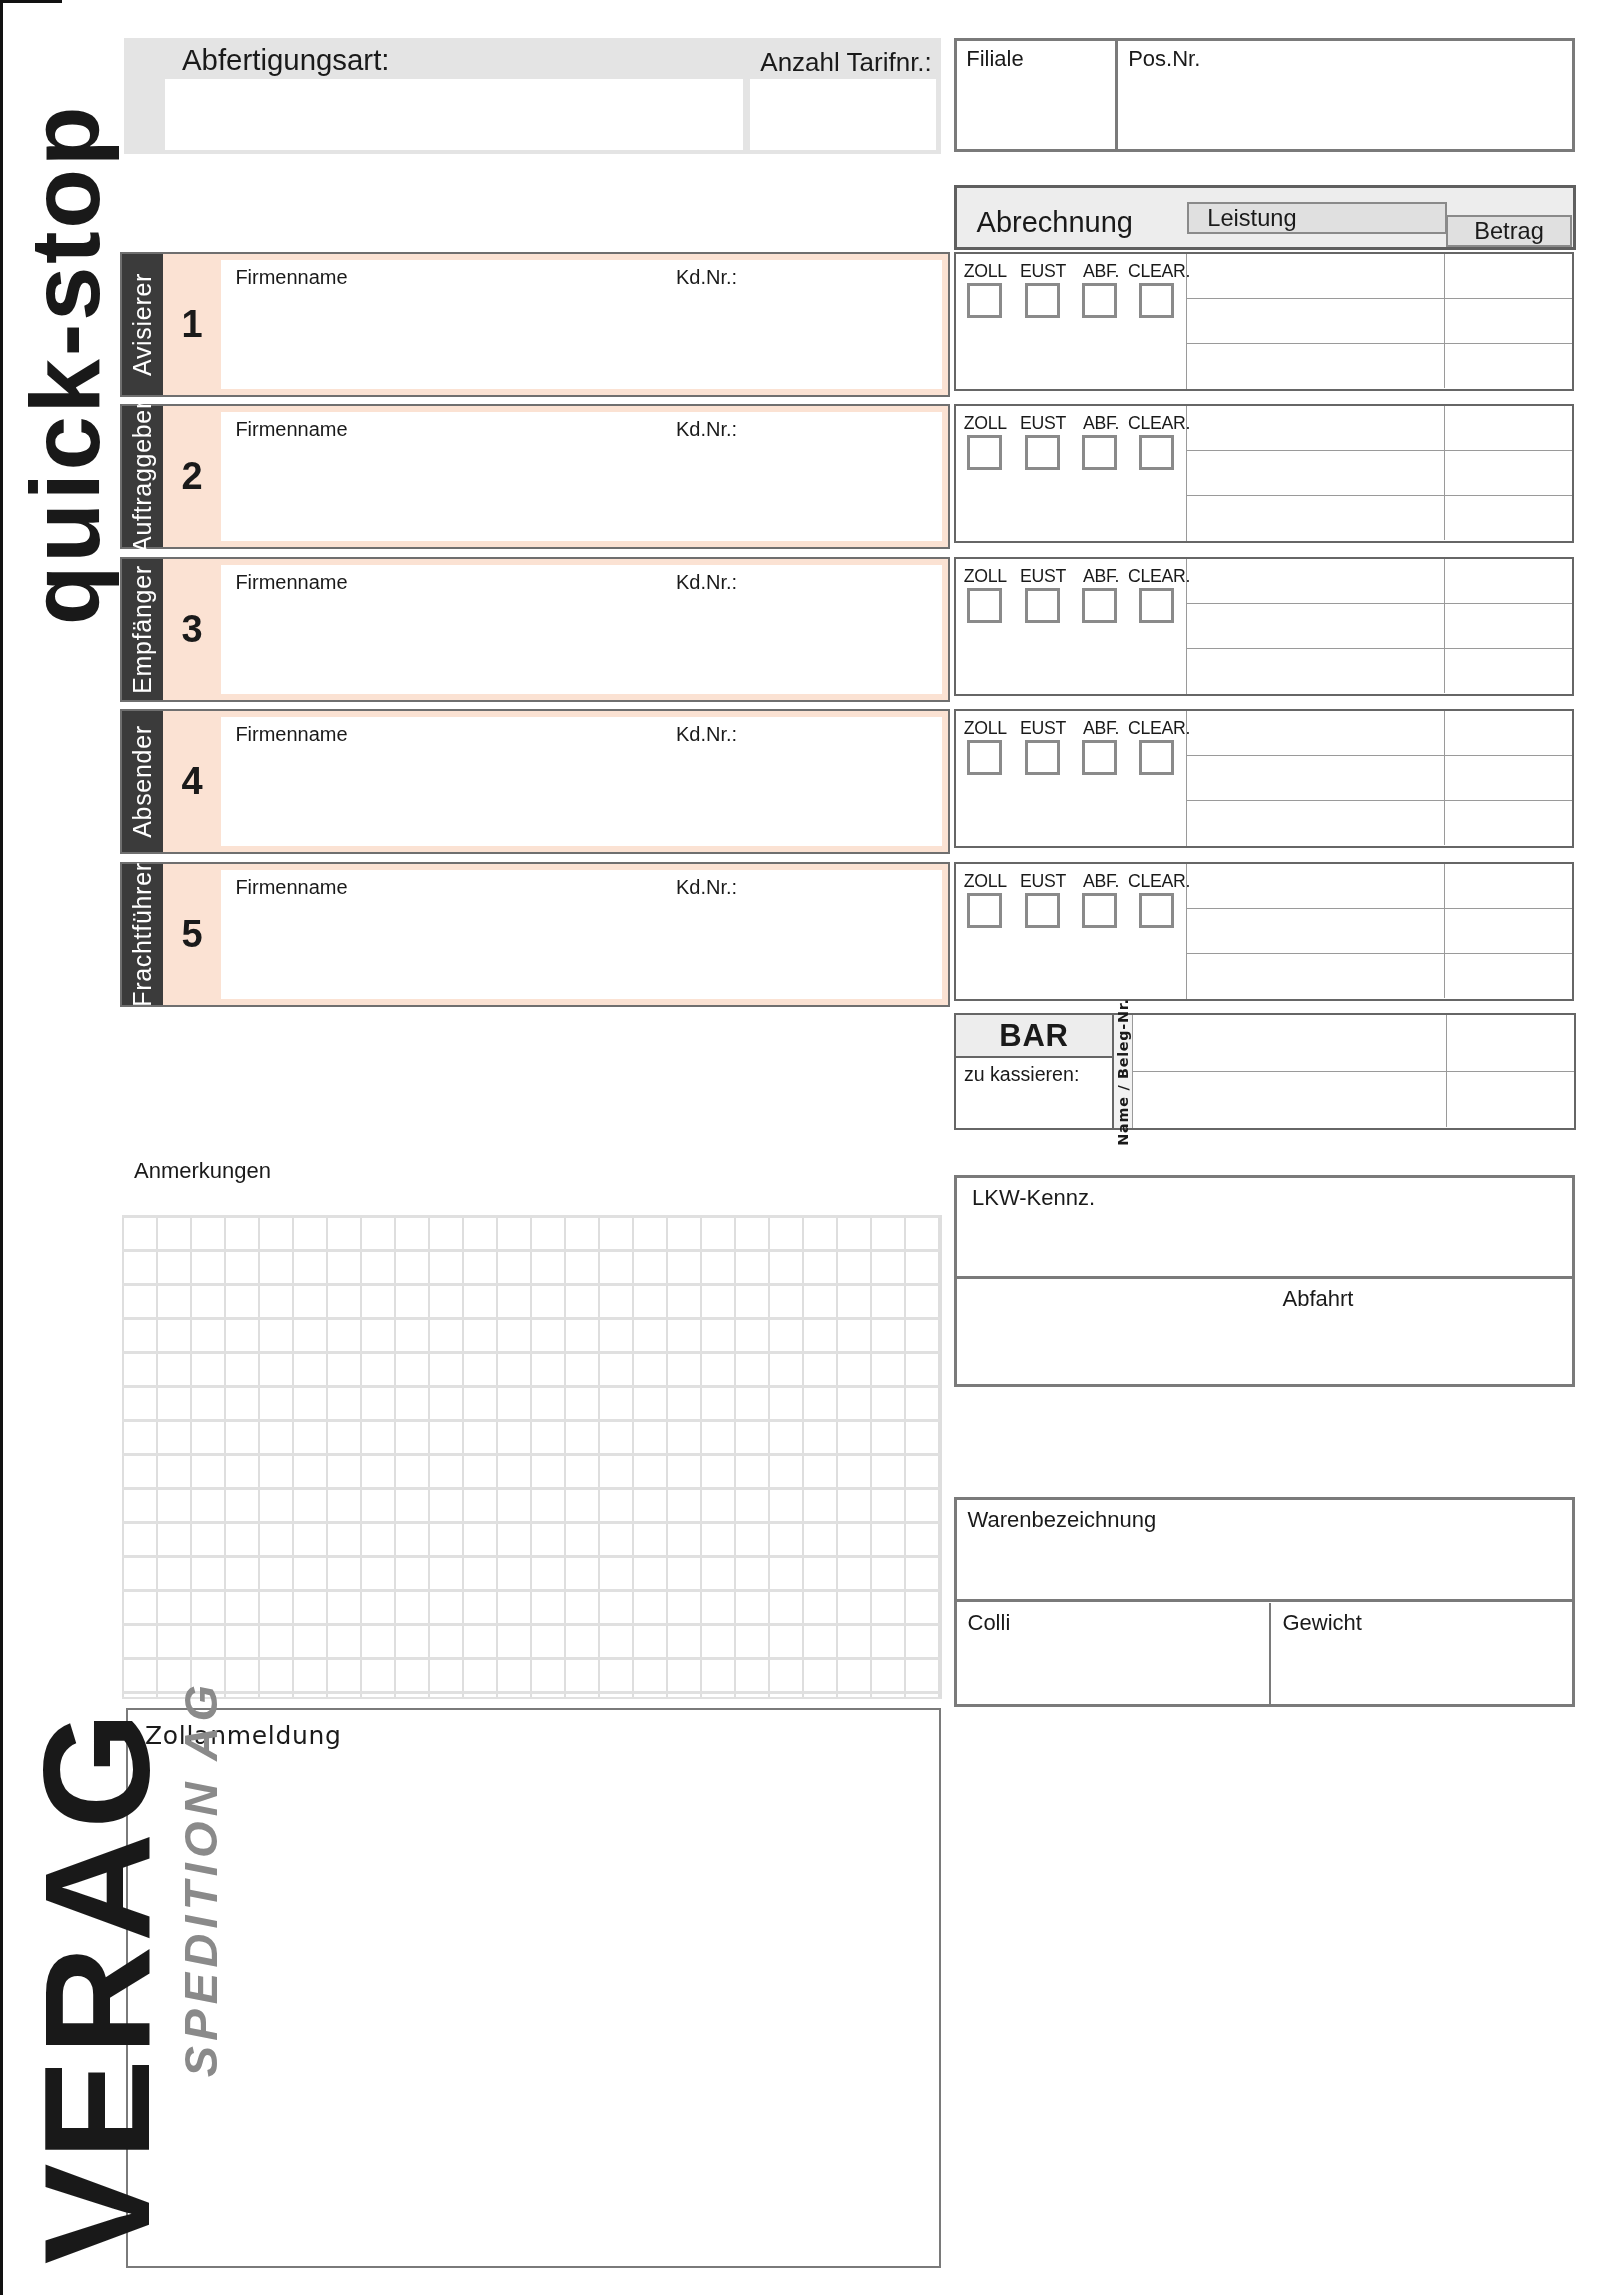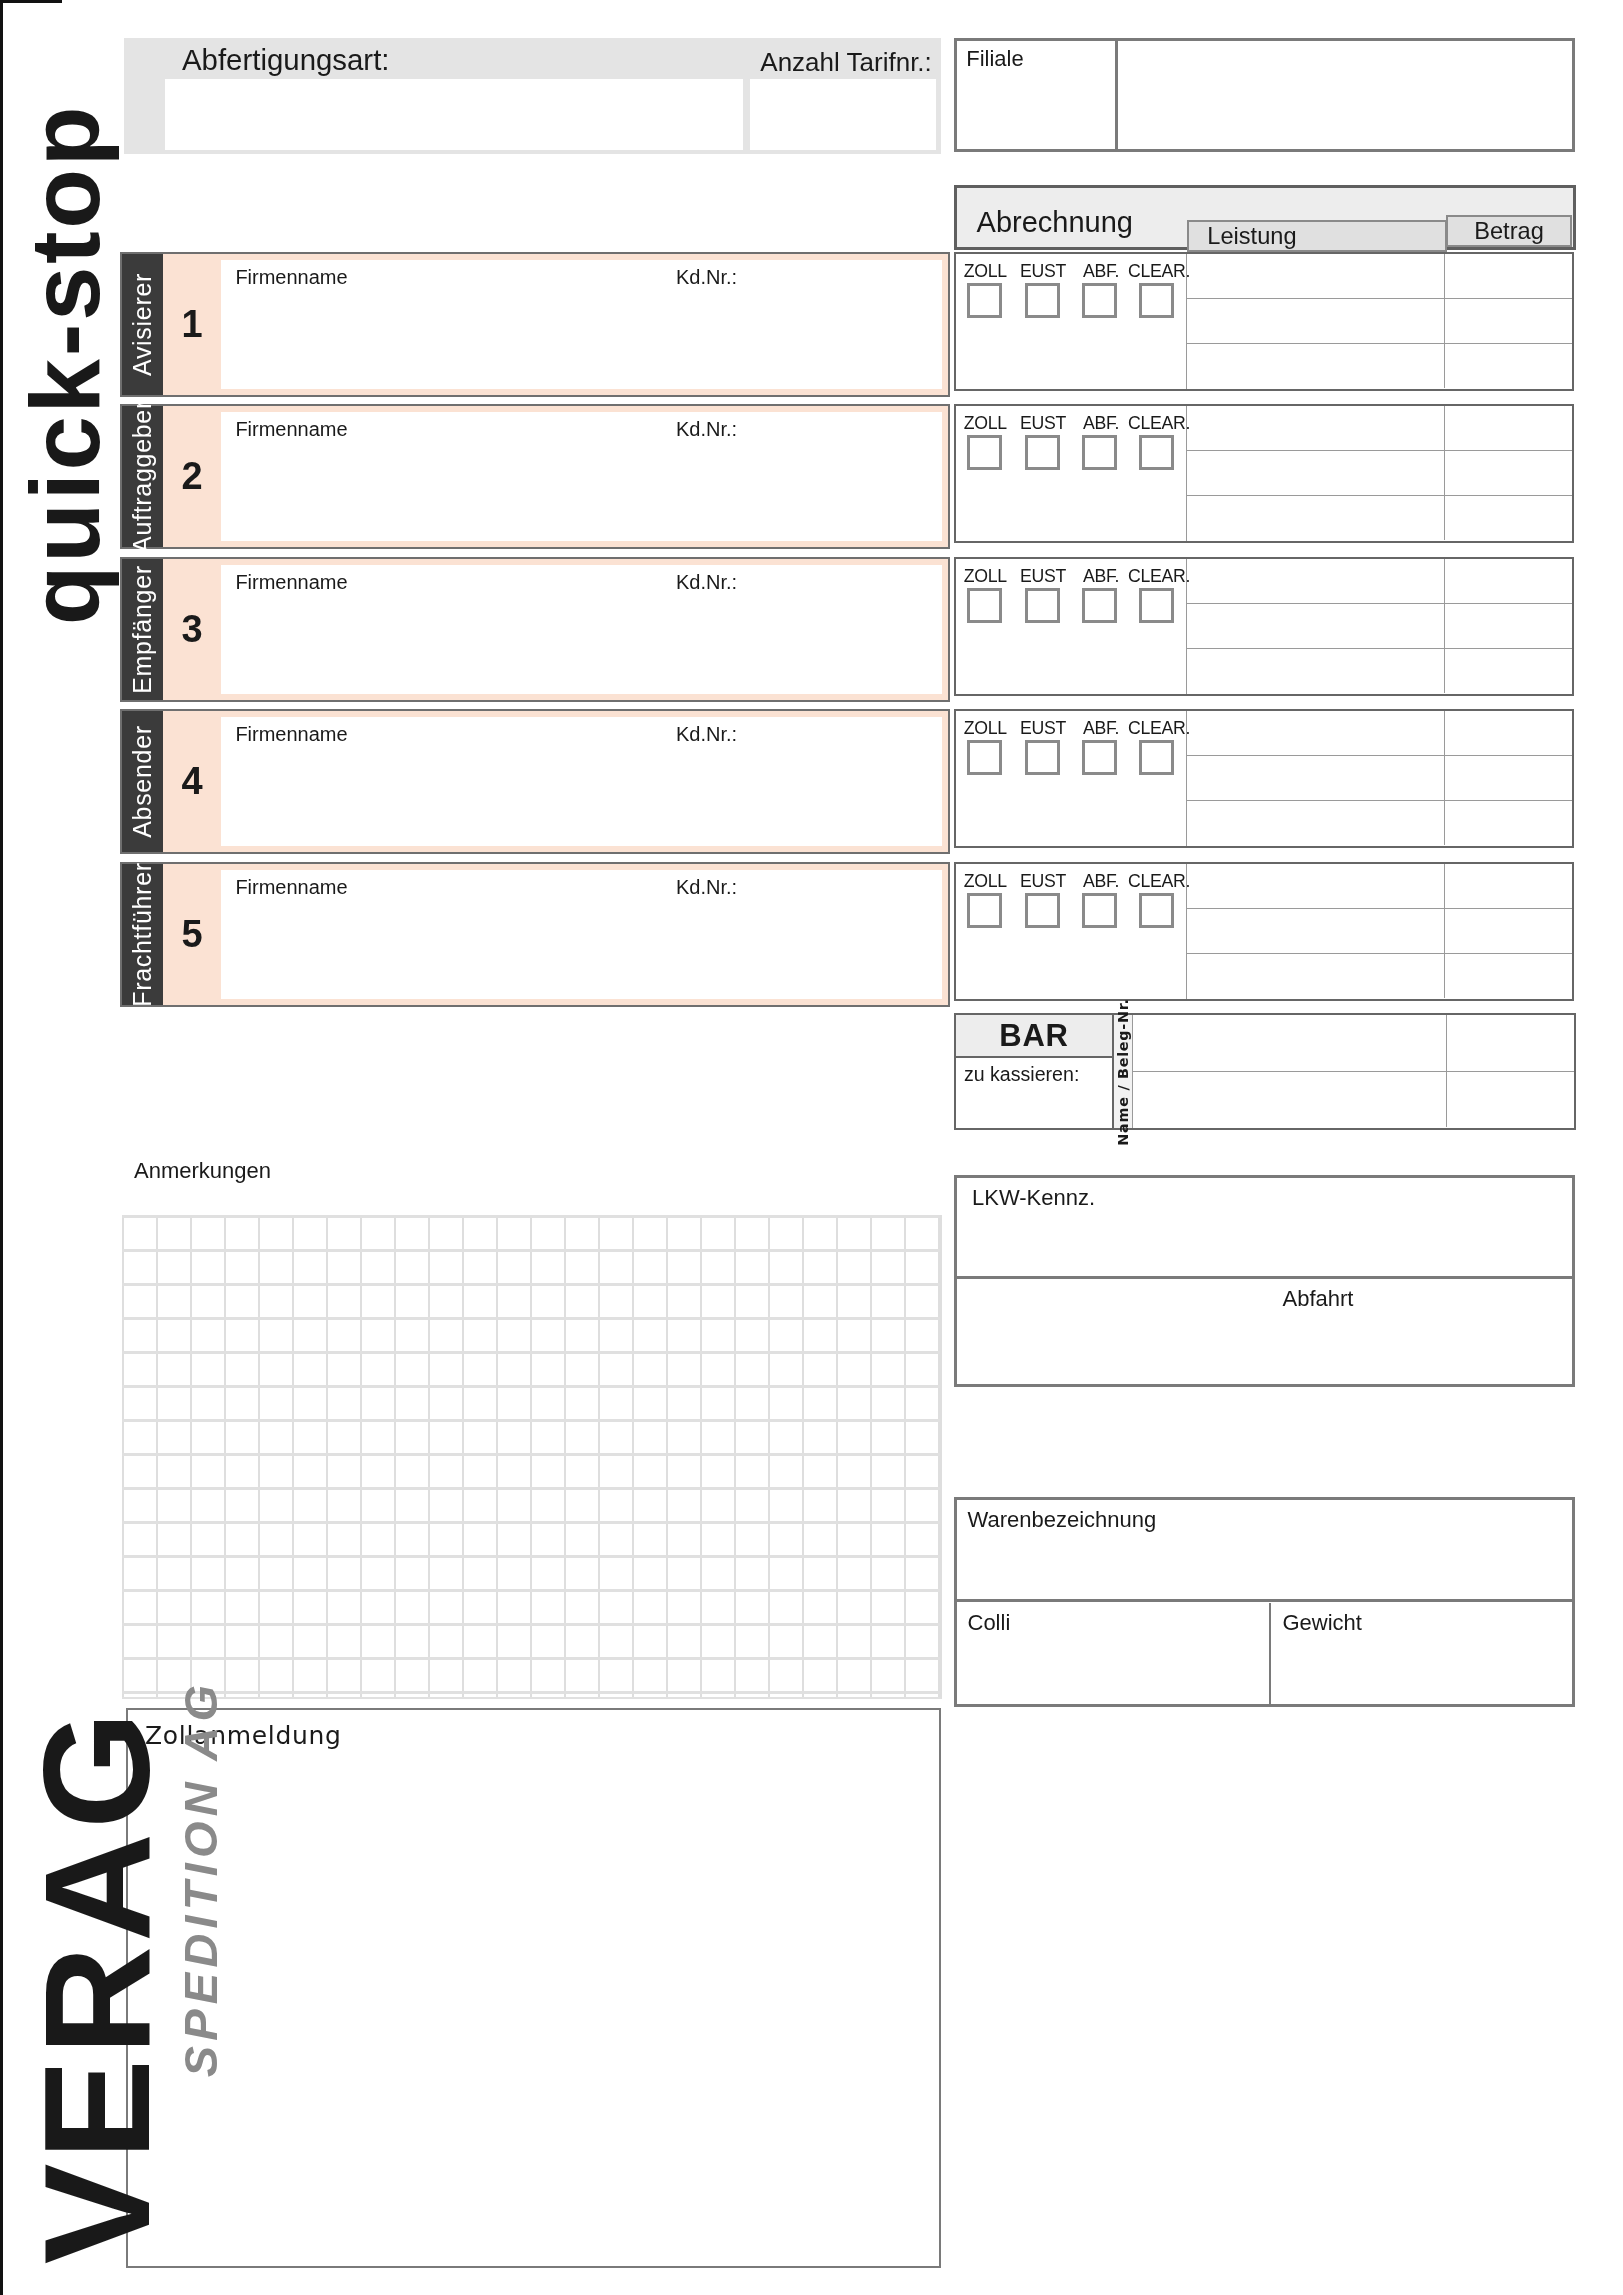--- a/index.html
+++ b/index.html
@@ -48,25 +48,28 @@
     <div class="abs" style="left:58px;top:5.2px;font-size:29.4px;">Abfertigungsart:</div>
     <div class="abs" style="right:9.2px;top:9.2px;font-size:26px;">Anzahl Tarifnr.:</div>
     <div class="abs whitefield" style="left:41px;top:41px;width:578px;height:71px;"></div>
     <div class="abs whitefield" style="left:626px;top:41px;width:186px;height:71px;"></div>
   </div>
 
   <div class="abs graybox" style="left:954px;top:38px;width:615px;height:108px;">
     <div class="abs" style="left:0;top:0;width:158px;height:100%;border-right:3.3px solid #7a7a7a;">
       <div class="abs boxlabel" style="left:9.2px;top:5.2px;">Filiale</div>
     </div>
+    <div class="abs" style="left:162px;top:0;right:0;height:100%;">
+      <div class="abs boxlabel" style="left:9.2px;top:5.2px;">Pos.Nr.</div>
+    </div>
   </div>
 
   <div class="abs" style="left:954px;top:185px;width:622px;height:65px;border:3.3px solid #5f5f5f;background:#ededed;box-sizing:border-box;">
     <div class="abs" style="left:19.6px;top:18px;font-size:29px;">Abrechnung</div>
-    <div class="abs hdrcell" style="left:230px;top:32px;width:260px;height:32px;box-sizing:border-box;text-align:center;">
+    <div class="abs hdrcell" style="left:230px;top:14px;width:260px;height:32px;box-sizing:border-box;text-align:center;">
       <span style="font-size:23.6px;margin-left:18.3px;">Leistung</span>
     </div>
     <div class="abs hdrcell" style="left:489px;top:27px;width:126px;height:32px;box-sizing:border-box;justify-content:center;">
       <span style="font-size:23.6px;">Betrag</span>
     </div>
   </div>
 
   <div class="party" style="top:252px;">
     <div class="pstrip vcenter">
         <span>Avisierer</span>

